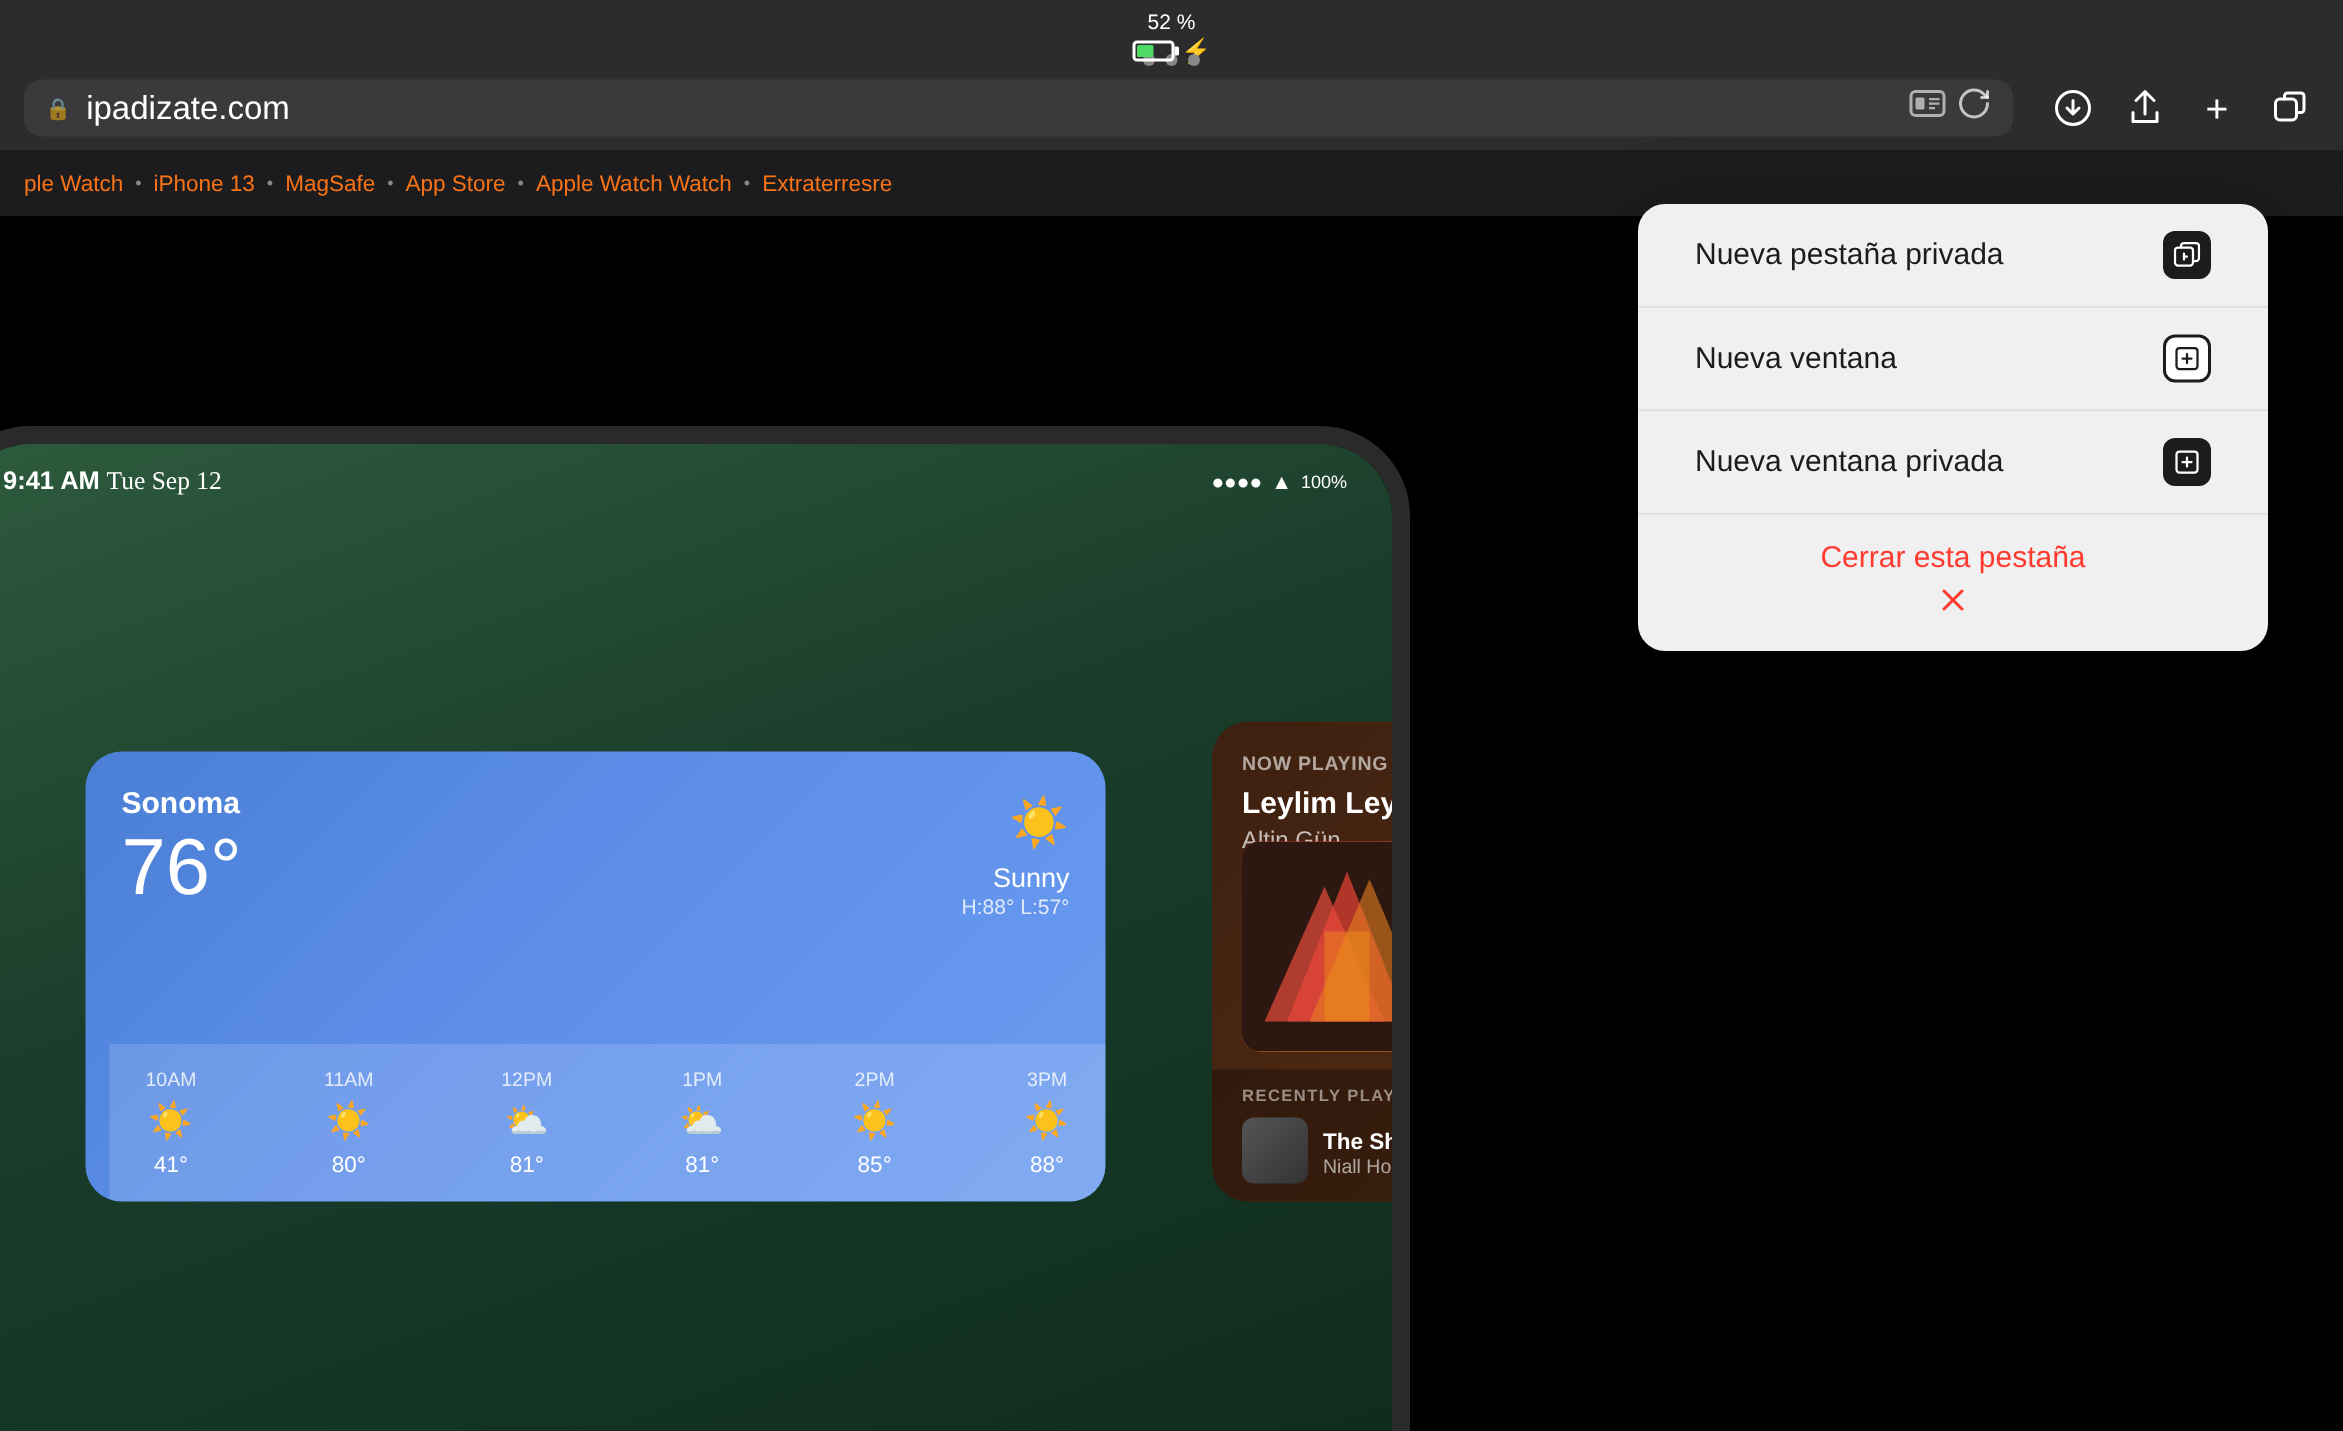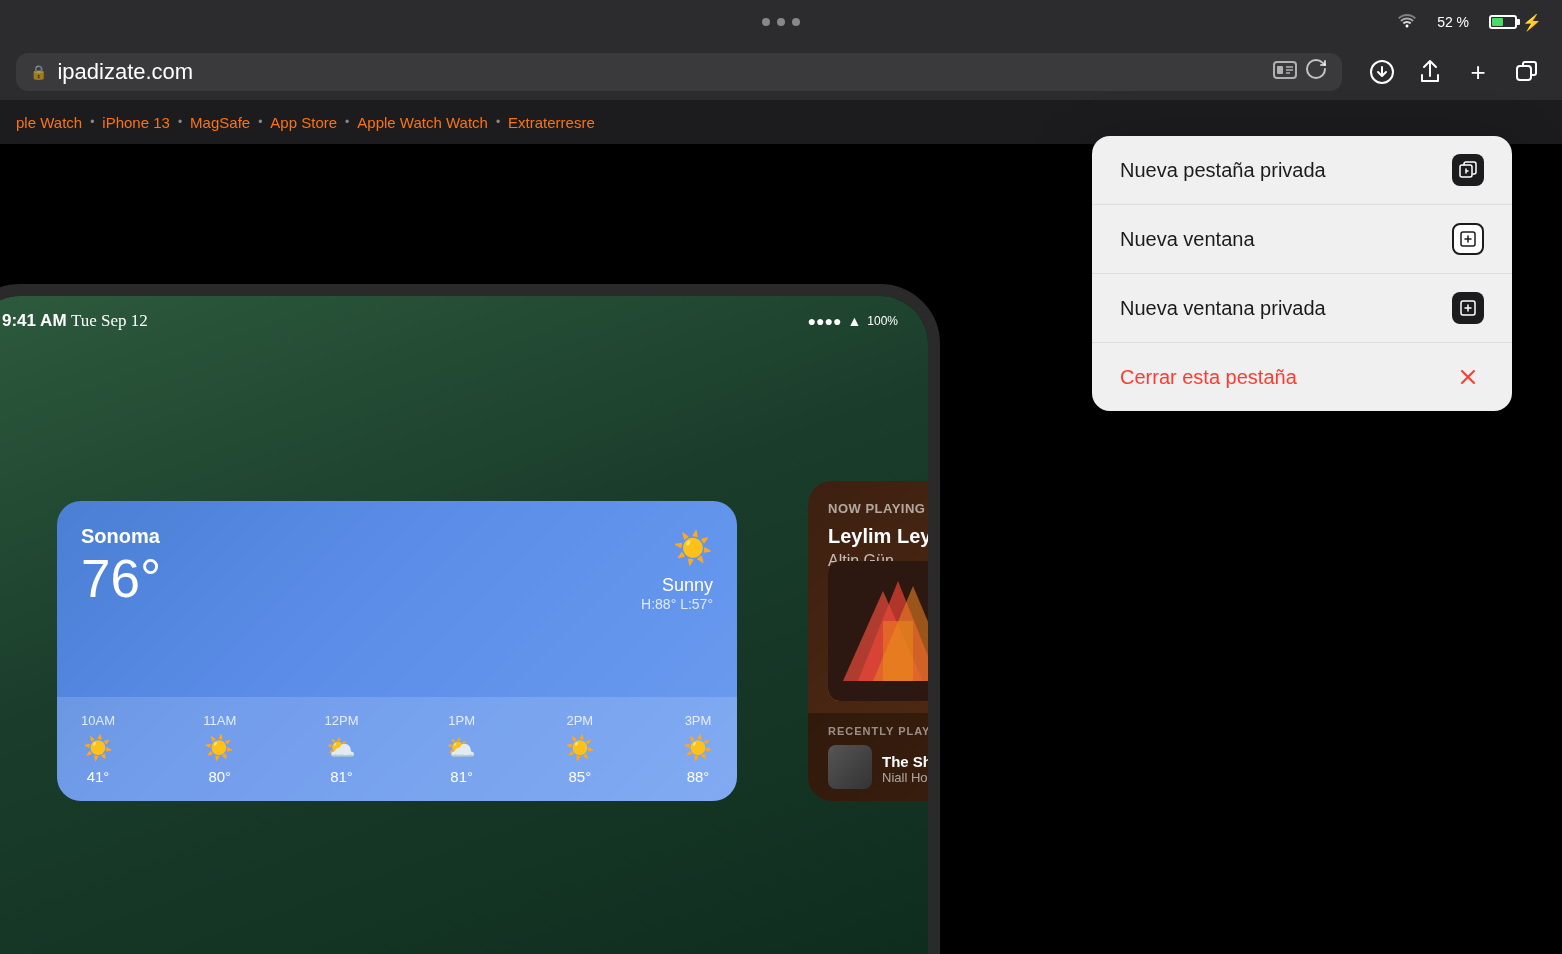--- a/index.html
+++ b/index.html
@@ -17,22 +17,23 @@
       position: absolute;
       top: 0;
       left: 0;
       right: 0;
       height: 44px;
       background: #2c2c2e;
       display: flex;
       align-items: center;
       justify-content: flex-end;
       padding: 0 20px;
-      gap: 20px;
+      gap: 2px;
       z-index: 100;
+      flex-direction: column;
     }
     .status-bar-dots {
       position: absolute;
       left: 50%;
       transform: translateX(-50%);
       display: flex;
       gap: 7px;
     }
     .status-dot {
       width: 8px;
@@ -258,21 +259,21 @@
       font-size: 18px;
       font-weight: 500;
     }
     .weather-hl {
       color: rgba(255,255,255,0.8);
       font-size: 14px;
     }
     .weather-hourly {
       position: absolute;
       bottom: 0;
-      left: 0;
+      left: 16px;
       right: 0;
       background: rgba(255,255,255,0.15);
       padding: 16px 24px;
       display: flex;
       justify-content: space-between;
     }
     .weather-hour {
       display: flex;
       flex-direction: column;
       align-items: center;
@@ -368,26 +369,27 @@
       border-radius: 18px;
       overflow: hidden;
       box-shadow: 0 20px 60px rgba(0,0,0,0.4);
       z-index: 200;
       backdrop-filter: blur(20px);
     }
     .menu-item {
       display: flex;
       align-items: center;
       justify-content: space-between;
-      padding: 18px 28px;
+      padding: 18px 38px;
       cursor: pointer;
       border-bottom: 1px solid rgba(0,0,0,0.08);
     }
     .menu-item:last-child {
       border-bottom: none;
+      flex-direction: column;
     }
     .menu-item-label {
       font-size: 20px;
       font-weight: 400;
       color: #1c1c1e;
     }
     .menu-item-label.danger {
       color: #ff3b30;
     }
     .menu-item-icon {

